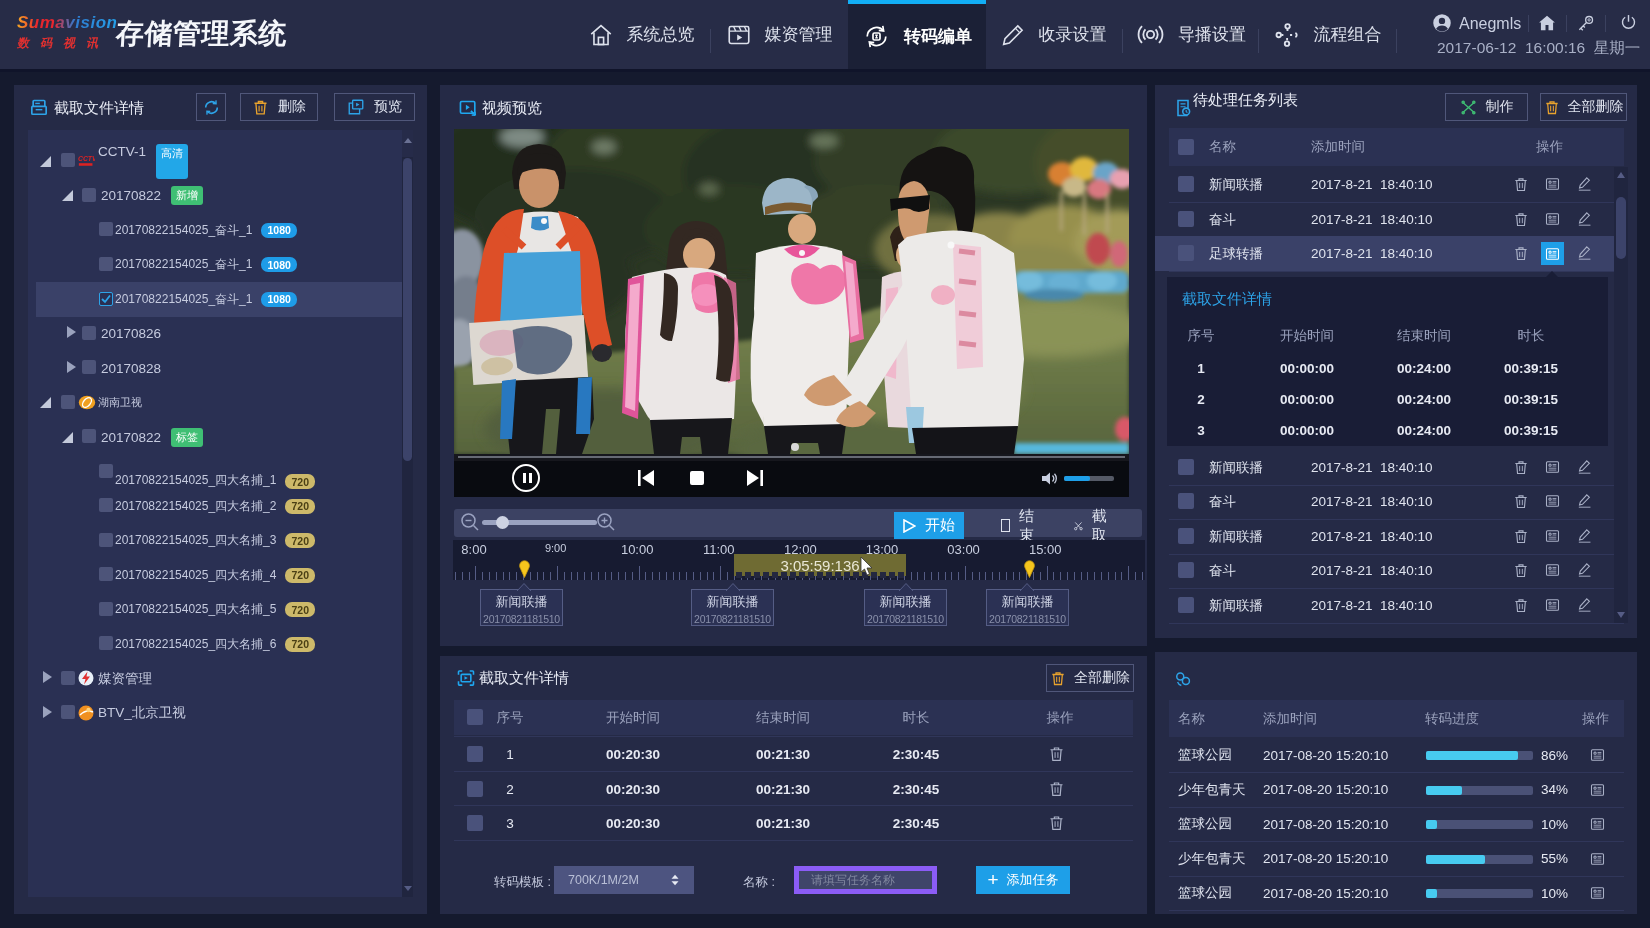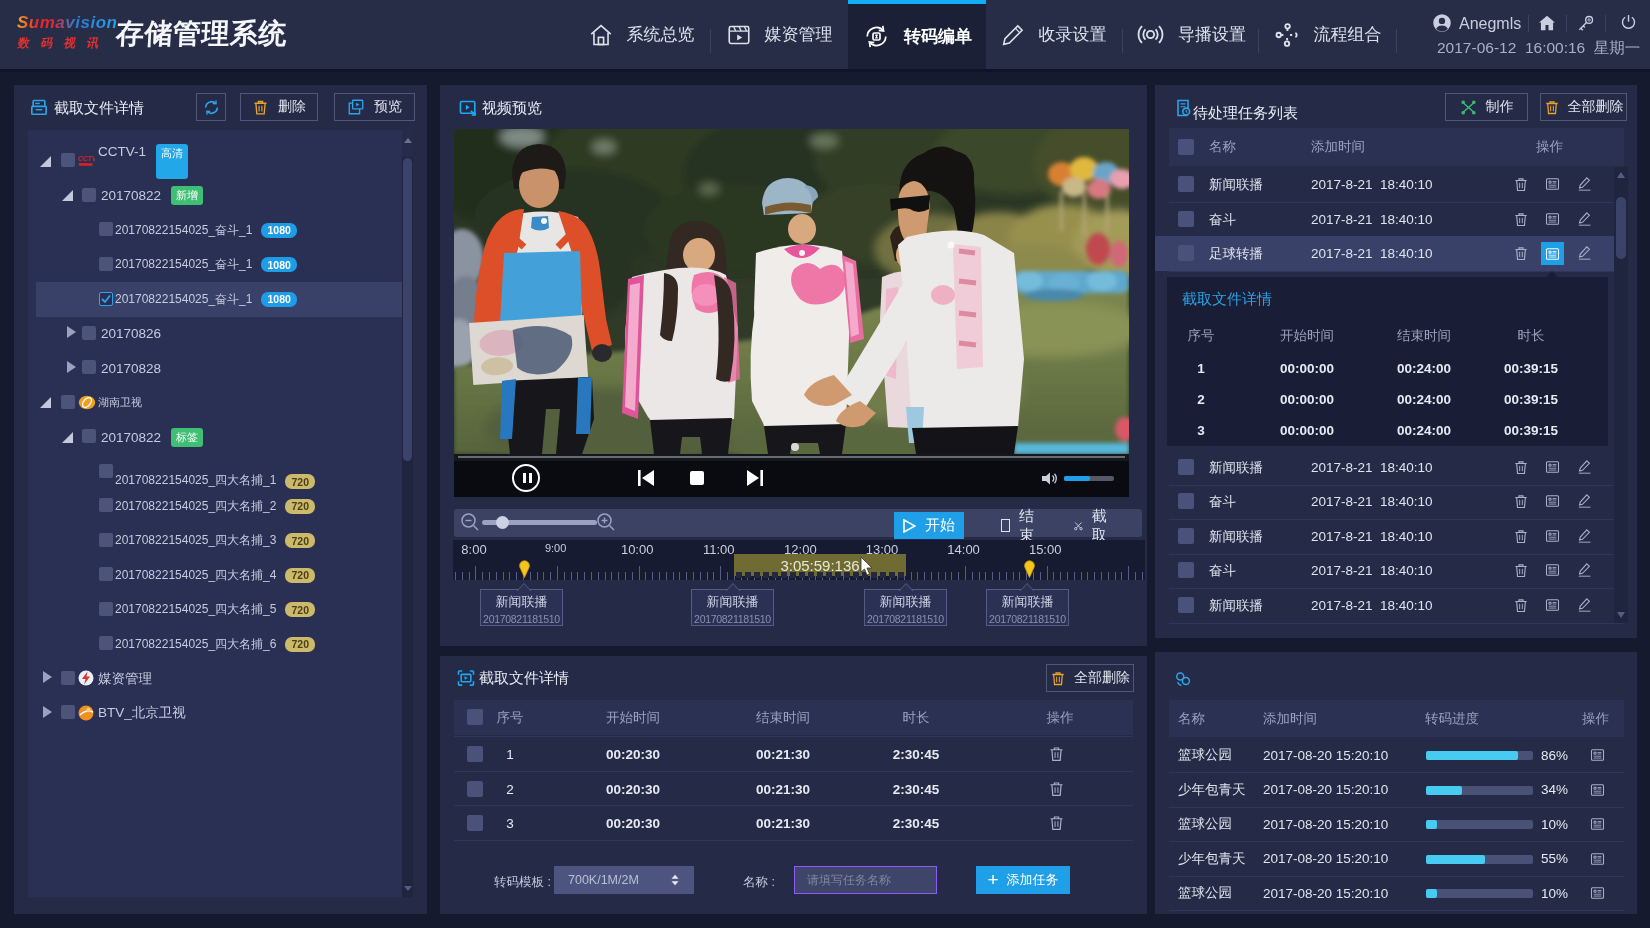--- a/index.html
+++ b/index.html
@@ -519,21 +519,21 @@
           <circle cx="18" cy="18" r="2.6"></circle>
           <path d="M7.8 16.2 L19 4 M16.2 16.2 L5 4"></path>
         </svg>截取</div>
 <div class="abs" style="left:13px; top:43px; width:692px; height:40px; background:#171b31;"></div>
 <div class="abs" style="left:9.0px; top:45px; width:50px; text-align:center; font-size:13px; color:#c9cfe0;">8:00</div>
 <div class="abs" style="left:90.6px; top:45px; width:50px; text-align:center; font-size:11px; color:#c9cfe0;">9:00</div>
 <div class="abs" style="left:172.2px; top:45px; width:50px; text-align:center; font-size:13px; color:#c9cfe0;">10:00</div>
 <div class="abs" style="left:253.79999999999995px; top:45px; width:50px; text-align:center; font-size:13px; color:#c9cfe0;">11:00</div>
 <div class="abs" style="left:335.4px; top:45px; width:50px; text-align:center; font-size:13px; color:#c9cfe0;">12:00</div>
 <div class="abs" style="left:417.0px; top:45px; width:50px; text-align:center; font-size:13px; color:#c9cfe0;">13:00</div>
-<div class="abs" style="left:498.5999999999999px; top:45px; width:50px; text-align:center; font-size:13px; color:#c9cfe0;">14:00</div>
+<div class="abs" style="left:498.5999999999999px; top:45px; width:50px; text-align:center; font-size:13px; color:#c9cfe0;">03:00</div>
 <div class="abs" style="left:580.1999999999999px; top:45px; width:50px; text-align:center; font-size:13px; color:#c9cfe0;">15:00</div>
 <div class="abs" style="left:15.0px; top:75px; width:1px; height:8px; background:#555c85;"></div>
       <div class="abs" style="left:21.8px; top:75px; width:1px; height:8px; background:#555c85;"></div>
       <div class="abs" style="left:28.6px; top:75px; width:1px; height:8px; background:#555c85;"></div>
       <div class="abs" style="left:35.4px; top:69px; width:1px; height:14px; background:#555c85;"></div>
       <div class="abs" style="left:42.2px; top:75px; width:1px; height:8px; background:#555c85;"></div>
       <div class="abs" style="left:49.0px; top:75px; width:1px; height:8px; background:#555c85;"></div>
       <div class="abs" style="left:55.8px; top:75px; width:1px; height:8px; background:#555c85;"></div>
       <div class="abs" style="left:62.6px; top:75px; width:1px; height:8px; background:#555c85;"></div>
       <div class="abs" style="left:69.4px; top:75px; width:1px; height:8px; background:#555c85;"></div>
@@ -742,34 +742,34 @@
 <div class="rowline" style="left:14px; top:184px; width:679px;"></div>
 <div class="abs" style="left:54px; top:218px; font-size:12.5px; color:#c6cbdf;">转码模板 :</div>
 <div class="abs" style="left:114px; top:210px; width:140px; height:28px; background:#4d5480; display:flex; align-items:center; color:#b9bfd6; font-size:12.5px;">
       <span style="margin-left:14px;">700K/1M/2M</span>
       <svg style="position:absolute;right:13px;top:7px" width="12" height="14" viewBox="0 0 12 16">
         <path d="M2 6.5 L6 2 L10 6.5 Z" fill="#e8ebf4"></path>
         <path d="M2 9.5 L6 14 L10 9.5 Z" fill="#e8ebf4"></path>
       </svg>
     </div>
 <div class="abs" style="left:303px; top:218px; font-size:12.5px; color:#c6cbdf;">名称 :</div>
-<div class="abs" style="left:354px; top:210px; width:143px; height:28px; background:#3f4569; border:1px solid #8b5cf6; display:flex; align-items:center; color:#80879f; font-size:12px;">
+<div class="abs" style="left:354px; top:210px; width:143px; height:28px; background:#3f4569; border:5px solid #8b5cf6; display:flex; align-items:center; color:#80879f; font-size:12px;">
       <span style="margin-left:12px;">请填写任务名称</span>
     </div>
 <div class="abs" style="left:536px; top:210px; width:94px; height:28px; background:#1e9fe8; display:flex; align-items:center; justify-content:center; color:#fff; font-size:13px;"><span style="font-size:19px; margin-right:8px; line-height:1; margin-top:-2px;">+</span>添加任务</div>
 </div>
 
 <div class="panel" id="rtop" style="overflow:hidden;">
 <div class="abs" style="left:18px; top:13px;"><svg width="20" height="20" viewBox="0 0 24 24" fill="none" stroke="#2da3e8" stroke-width="1.9">
         <path d="M17.5 21 H6 V3 H18 V12"></path>
         <path d="M9 7 H15 M9 10.5 H15" stroke-width="1.4"></path>
         <circle cx="15.8" cy="16.2" r="4.1"></circle>
         <path d="M15.8 14.4 V16.4 L17.3 17.3" stroke-width="1.3"></path>
       </svg></div>
-<div class="ptitle" style="left:38px; top:19px;font-family:Liberation Serif, serif;">待处理任务列表</div>
+<div class="ptitle" style="left:38px; top:6px;font-family:Liberation Serif, serif;">待处理任务列表</div>
 <div class="btn" style="left:290px; top:8px; width:83px;"><svg style="margin-right:9px" width="17" height="17" viewBox="0 0 24 24" fill="none" stroke="#3fbf74" stroke-width="1.9">
         <path d="M4 5 C9 9 15 15 20 19 M20 5 C15 9 9 15 4 19"></path>
         <circle cx="4.5" cy="4.5" r="1.6"></circle>
         <circle cx="19.5" cy="4.5" r="1.6"></circle>
         <circle cx="4.5" cy="19.5" r="1.6"></circle>
         <circle cx="19.5" cy="19.5" r="1.6"></circle>
       </svg>制作</div>
 <div class="btn" style="left:385px; top:8px; width:87px;"><svg style="margin-right:8px" width="16" height="17" viewBox="0 0 24 24" fill="none" stroke="#e8a22d" stroke-width="1.9">
         <path d="M3.5 6 H20.5 M9 6 V3.5 H15 V6 M5.5 6 L6.8 21 H17.2 L18.5 6"></path>
         <path d="M10 9.5 V17.5 M14 9.5 V17.5" stroke-width="1.6"></path>

